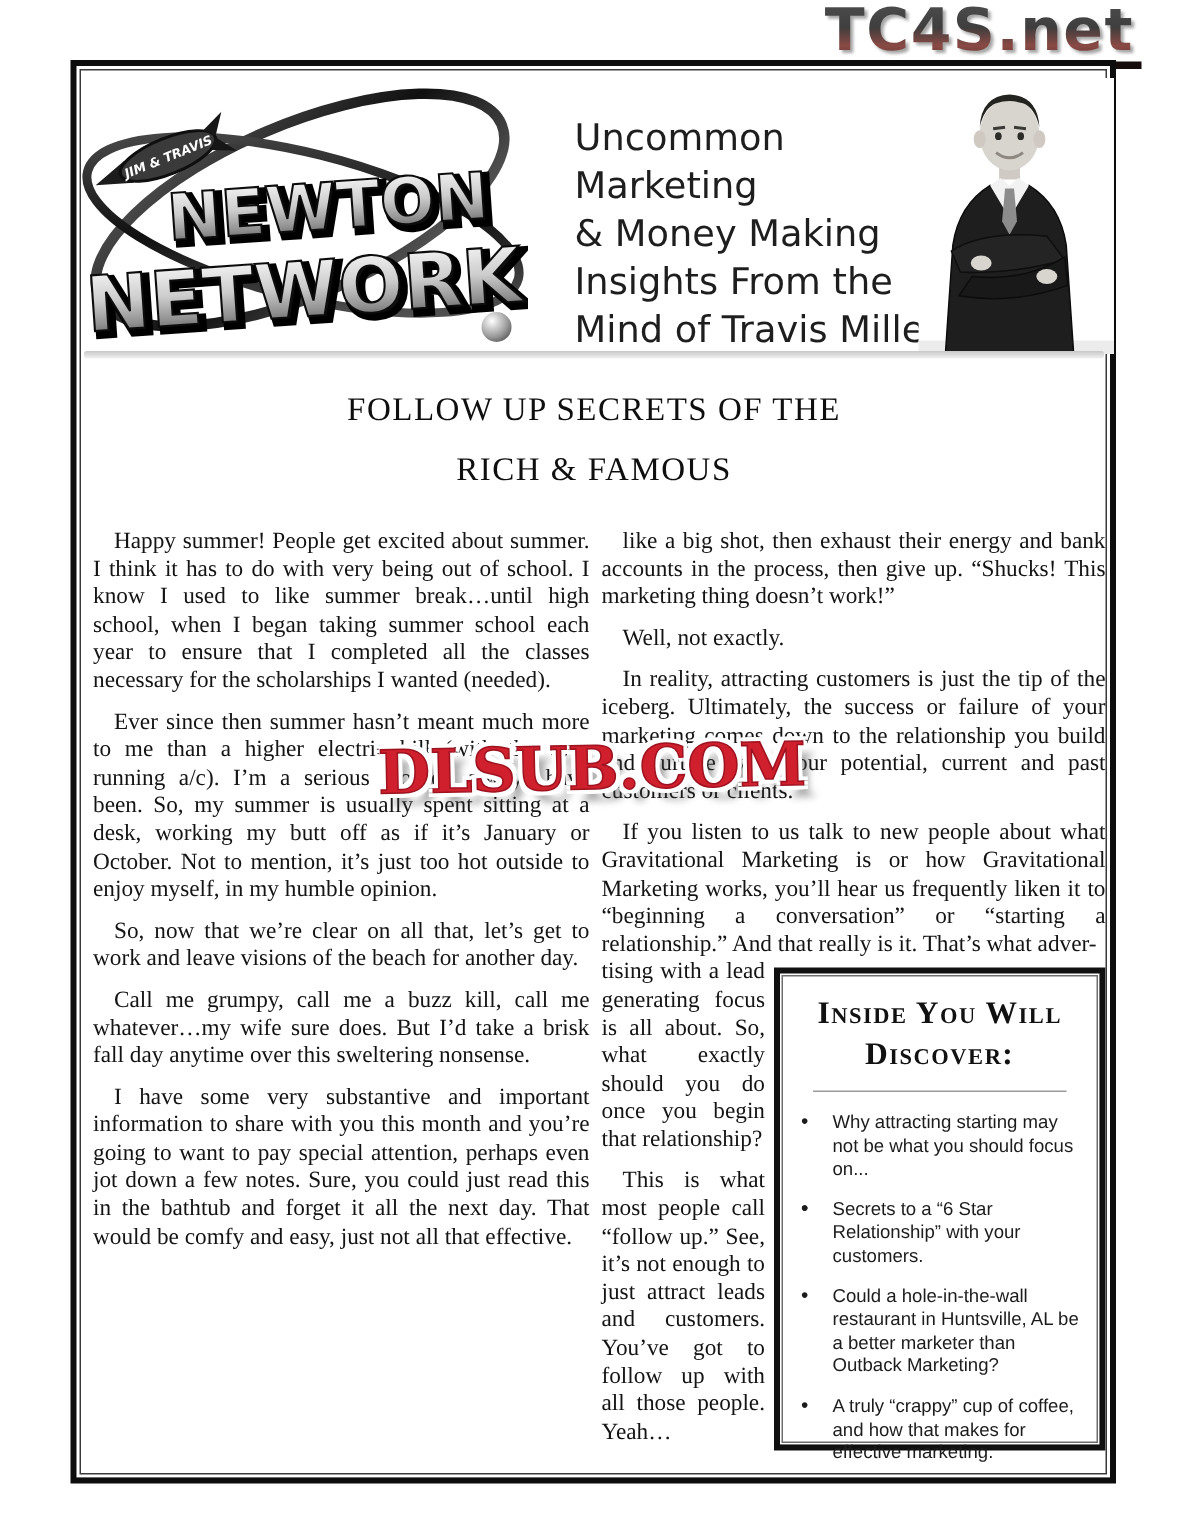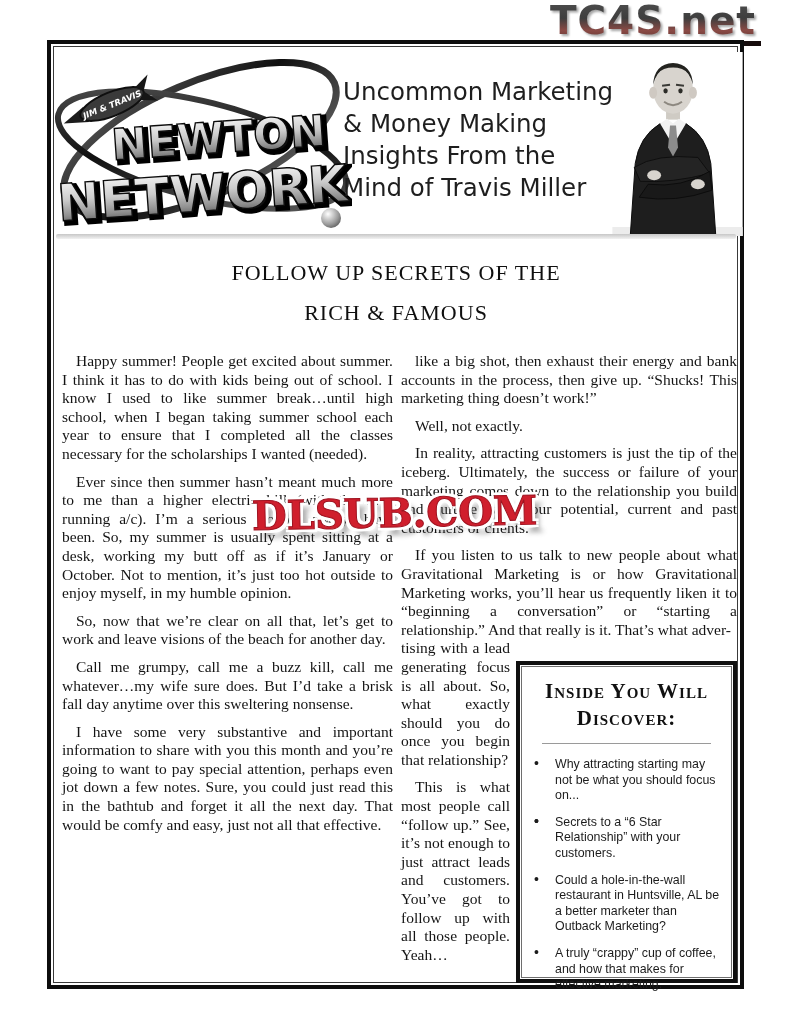--- a/index.html
+++ b/index.html
@@ -16,41 +16,41 @@
         font-weight:bold;font-size:39px;letter-spacing:1px;
         background:linear-gradient(180deg,#4a4a4a 15%,#3e3e3e 45%,#8a4a45 72%,#57302c 100%);
         -webkit-background-clip:text;background-clip:text;color:transparent;
         filter:drop-shadow(2px 2px 1px rgba(0,0,0,.35));}
   .tc4s-bar{position:absolute;top:41px;left:558px;width:233px;height:5px;background:#160c0c;}
 
   
   .logo{position:absolute;left:50px;top:48px;width:302px;height:192px;}
   .tagline{position:absolute;left:343px;top:76px;width:290px;
            font-family:"DejaVu Sans",sans-serif;font-size:24.5px;line-height:32px;color:#1e1e1e;}
-  .tagline span{display:block;}
+  .tagline span{display:block;margin-left:40px;}
   .photo{position:absolute;left:612px;top:52px;width:131px;height:184px;}
   .divider{position:absolute;left:56px;top:234px;width:680px;height:5px;
            background:linear-gradient(180deg,#c7c7c7,#f2f2f2);border-radius:2px;}
 
   
   .title{position:absolute;left:60px;top:253px;width:672px;text-align:center;
          font-weight:normal;font-size:22px;line-height:40px;letter-spacing:1px;color:#0f0f0f;}
   .title span{display:block;}
 
   
   .col{position:absolute;top:352px;font-size:15.5px;line-height:18.6px;text-align:justify;color:#141414;}
   .col-left{left:62px;width:331px;}
   .col-right{left:401px;width:336px;}
   .col p{margin:0 0 9px 0;text-indent:14px;}
   .col p.nogap{margin-bottom:0;}
   .narrow{width:109px;}
   .narrow p.cont{text-indent:0;}
 
   
-  .discover{position:absolute;left:516px;top:661px;width:221px;height:322px;box-sizing:border-box;
+  .discover{position:absolute;left:516px;top:645px;width:221px;height:322px;box-sizing:border-box;
             background:#fff;border:4px solid #101010;
             box-shadow:inset 0 0 0 1px #fff, inset 0 0 0 2px #6e6e6e;
             padding:13px 10px 0 10px;}
   .discover h2{margin:0;text-align:center;font-family:"Liberation Serif",serif;font-weight:bold;
                font-variant:small-caps;font-size:21px;line-height:27px;letter-spacing:1px;color:#111;}
   .discover h2 span{display:block;}
   .discover hr{border:0;border-top:1px solid #9a9a9a;width:88%;margin:11px auto 13px auto;}
   .discover ul{list-style:none;margin:0;padding:0;font-family:"Liberation Sans",sans-serif;
                font-size:12.4px;line-height:15.6px;color:#1c1c1c;text-align:left;}
   .discover li{position:relative;padding-left:25px;margin-bottom:11px;}
@@ -151,21 +151,21 @@
   </svg>
 
   <div class="divider"></div>
 
   <div class="title">
     <span>FOLLOW UP SECRETS OF THE</span>
     <span>RICH &amp; FAMOUS</span>
   </div>
 
   <div class="col col-left">
-    <p>Happy summer! People get excited about summer. I think it has to do with kids being out of school. I know I used to like summer break…until high school, when I began taking summer school each year to ensure that I completed all the classes necessary for the scholarships I wanted (needed).</p>
+    <p>Happy summer! People get excited about summer. I think it has to do with very being out of school. I know I used to like summer break…until high school, when I began taking summer school each year to ensure that I completed all the classes necessary for the scholarships I wanted (needed).</p>
     <p>Ever since then summer hasn’t meant much more to me than a higher electric bill (with the ever running a/c). I’m a serious worker, always have been. So, my summer is usually spent sitting at a desk, working my butt off as if it’s January or October. Not to mention, it’s just too hot outside to enjoy myself, in my humble opinion.</p>
     <p>So, now that we’re clear on all that, let’s get to work and leave visions of the beach for another day.</p>
     <p>Call me grumpy, call me a buzz kill, call me whatever…my wife sure does. But I’d take a brisk fall day anytime over this sweltering nonsense.</p>
     <p>I have some very substantive and important information to share with you this month and you’re going to want to pay special attention, perhaps even jot down a few notes. Sure, you could just read this in the bathtub and forget it all the next day. That would be comfy and easy, just not all that effective.</p>
   </div>
 
   <div class="col col-right">
     <p>like a big shot, then exhaust their energy and bank accounts in the process, then give up. “Shucks! This marketing thing doesn’t work!”</p>
     <p>Well, not exactly.</p>
     <p>In reality, attracting customers is just the tip of the iceberg. Ultimately, the success or failure of your marketing comes down to the relationship you build and nurture with your potential, current and past customers or clients.</p>

